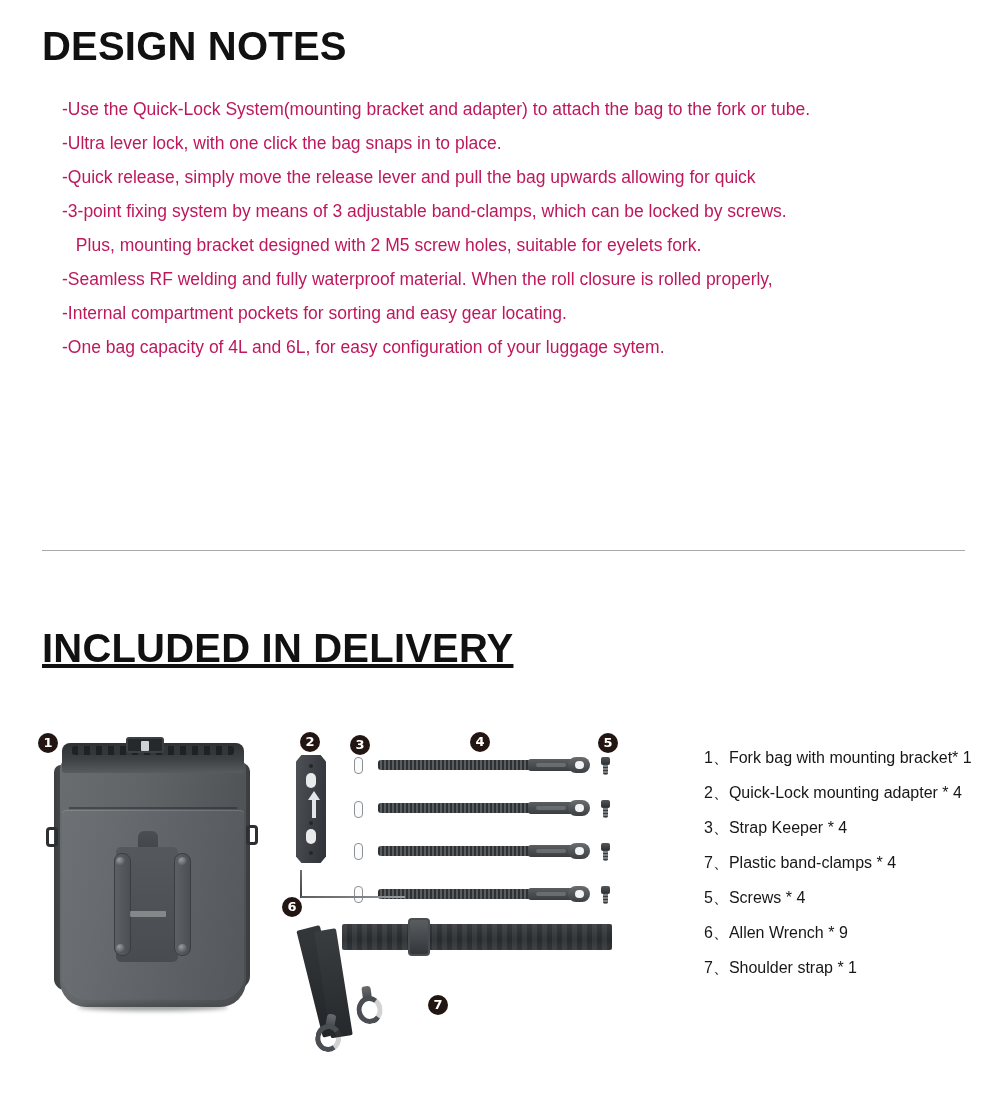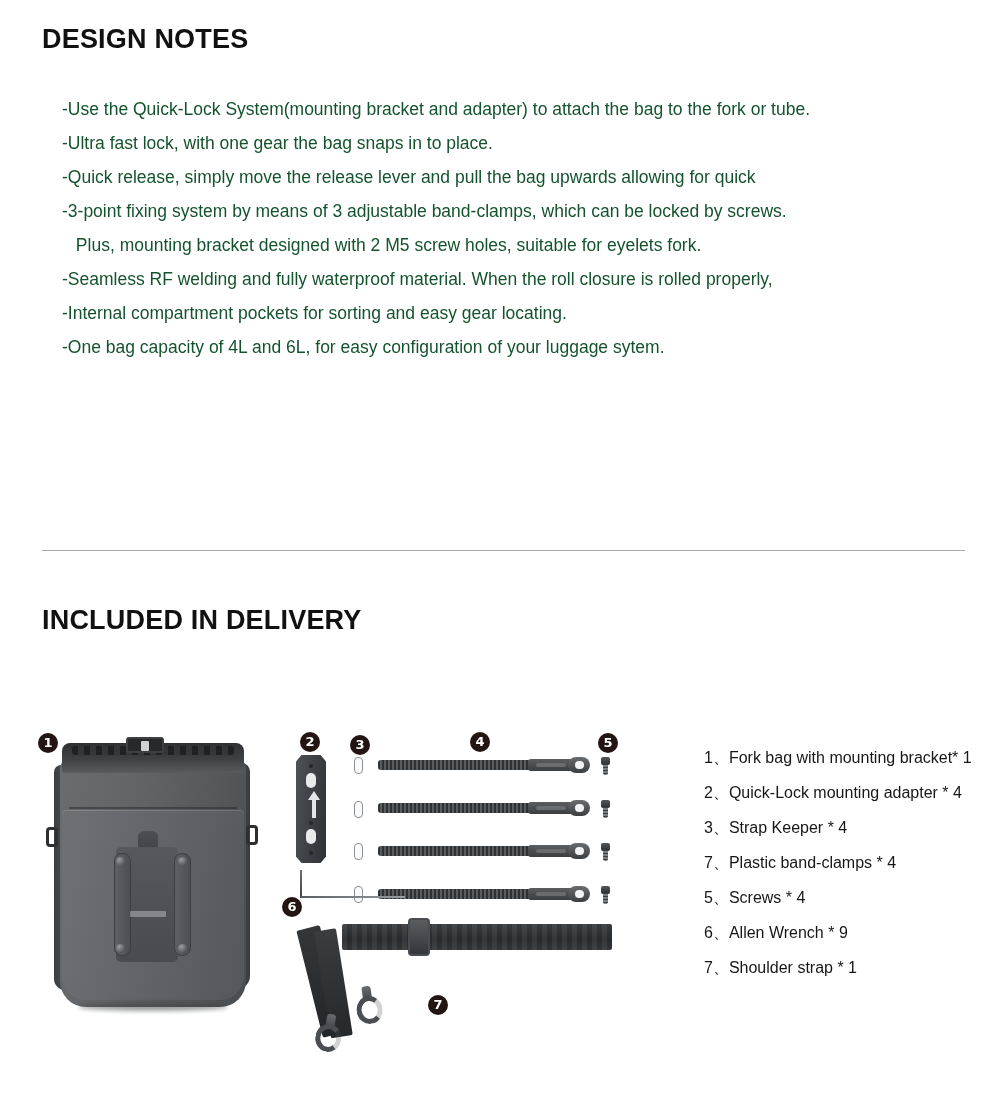--- a/index.html
+++ b/index.html
@@ -16,39 +16,39 @@
     font-family: "Liberation Sans", sans-serif;
     color: #1b1b1b;
     overflow: hidden;
   }
 
   
   .section-title {
     position: absolute;
     left: 42px;
     font-weight: bold;
-    font-size: 27px;
+    font-size: 40px;
     letter-spacing: 0.2px;
     color: #111111;
     white-space: nowrap;
   }
   #design-notes-title { top: 24px; }
-  #included-title { top: 605px; }
+  #included-title { top: 626px; text-decoration: underline; }
 
   
   #notes-list {
     position: absolute;
     left: 62px;
     top: 92px;
     width: 925px;
   }
   .note-line {
     font-size: 17.5px;
     line-height: 34px;
-    color: #14532d;
+    color: #be185d;
     white-space: pre;
   }
   .note-line.cont { padding-left: 9px; }
 
   
   #divider {
     position: absolute;
     left: 42px;
     top: 550px;
     width: 923px;
@@ -302,21 +302,21 @@
     white-space: nowrap;
   }
 </style>
 </head>
 <body>
 
 <div class="section-title" id="design-notes-title">DESIGN NOTES</div>
 
 <div id="notes-list">
   <div class="note-line">-Use the Quick-Lock System(mounting bracket and adapter) to attach the bag to the fork or tube.</div>
-  <div class="note-line">-Ultra fast lock, with one gear the bag snaps in to place.</div>
+  <div class="note-line">-Ultra lever lock, with one click the bag snaps in to place.</div>
   <div class="note-line">-Quick release, simply move the release lever and pull the bag upwards allowing for quick</div>
   <div class="note-line">-3-point fixing system by means of 3 adjustable band-clamps, which can be locked by screws.</div>
   <div class="note-line cont"> Plus, mounting bracket designed with 2 M5 screw holes, suitable for eyelets fork.</div>
   <div class="note-line">-Seamless RF welding and fully waterproof material. When the roll closure is rolled properly,</div>
   <div class="note-line">-Internal compartment pockets for sorting and easy gear locating.</div>
   <div class="note-line">-One bag capacity of 4L and 6L, for easy configuration of your luggage sytem.</div>
 </div>
 
 <div id="divider"></div>
 

